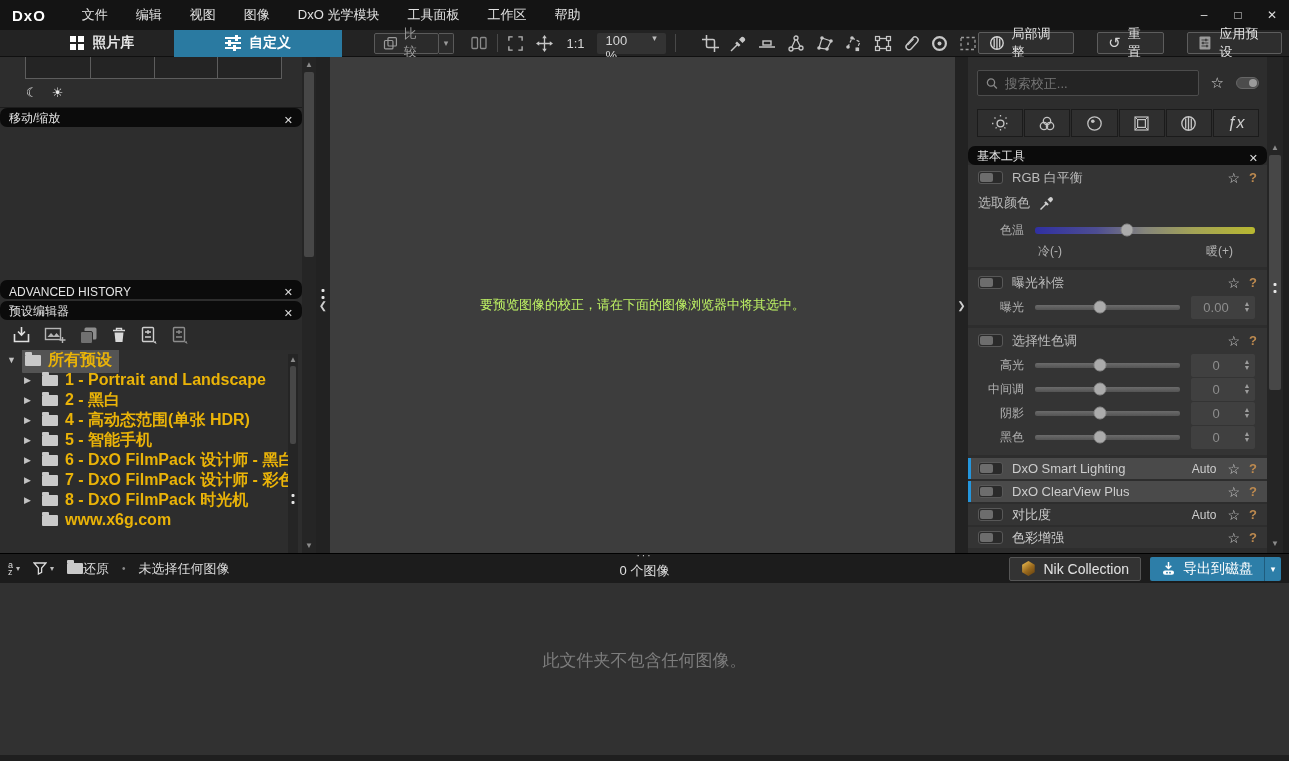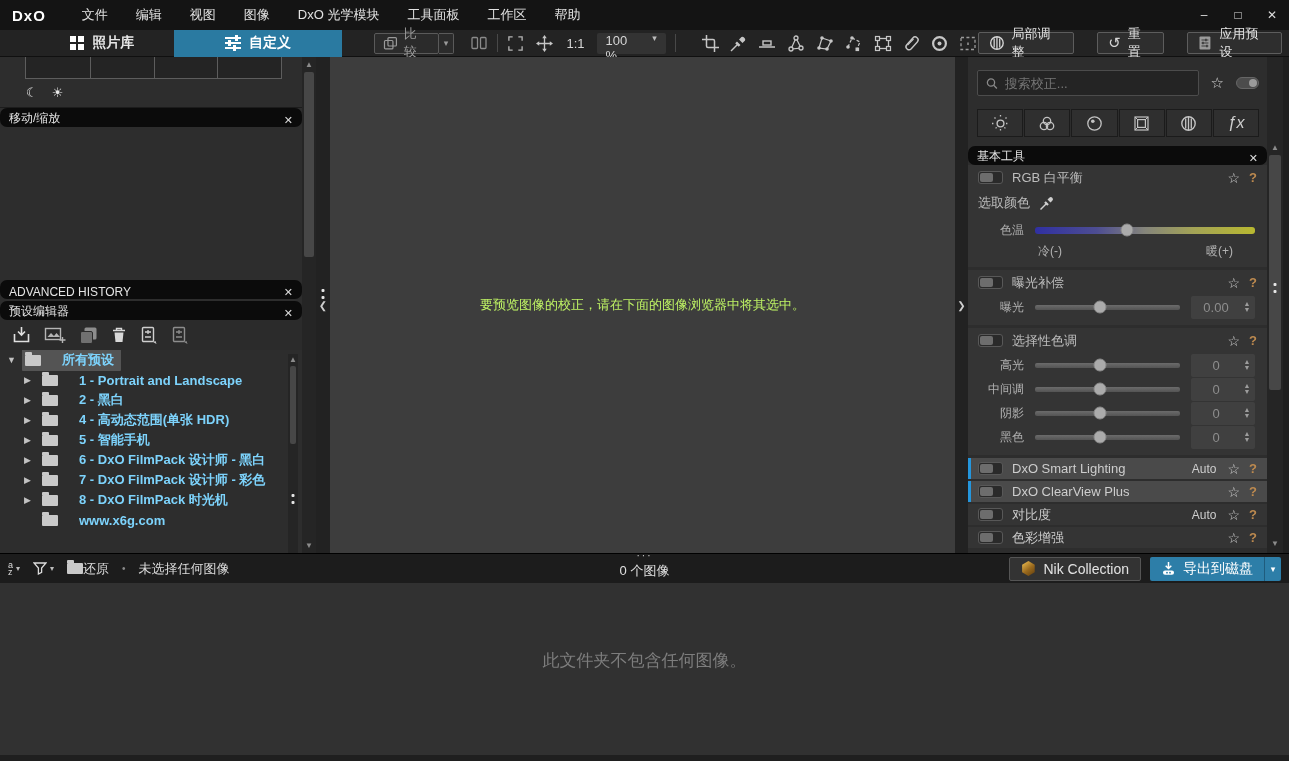--- a/index.html
+++ b/index.html
@@ -53,21 +53,21 @@
   .preset-toolbar { height:30px; background:#2b2b2b; display:flex; align-items:center; gap:13px; padding:0 12px; flex:none; }
   .tree { flex:1; overflow:hidden; position:relative; }
   .tree-row { height:20px; display:flex; align-items:center; padding-left:24px; white-space:nowrap; }
   .tree-row.root { padding-left:7px; }
   .tw { width:15px; color:#c2c2c2; font-size:9px; flex:none; }
   .tw::before { content:"▶"; }
   .tree-row.expanded .tw::before { content:"▼"; }
   .tree-row.leaf .tw::before { content:""; }
   .tsel { display:flex; align-items:center; padding:2px 7px 2px 3px; border-radius:1px; }
   .tree-row.selected .tsel { background:#545454; }
-  .tlabel { font-weight:bold; color:#7dd3fc; font-size:13px; margin-left:21px; }
+  .tlabel { font-weight:bold; color:#eab308; font-size:16px; margin-left:7px; }
   .folder { display:inline-block; width:16px; height:11px; background:#c9c9c9; border-radius:1px; position:relative; flex:none; }
   .folder::before { content:""; position:absolute; top:-3px; left:0; width:7px; height:3px; background:#c9c9c9; border-radius:1px 1px 0 0; }
   .tree-sb { position:absolute; right:4px; top:4px; bottom:0; width:10px; background:#252525; }
 
   .viewer { flex:1; background:#3d3d3d; display:flex; align-items:center; justify-content:center; }
   .viewer-msg { color:#bef264; font-size:13px; }
 
   
   .right-panel { width:321px; background:#2d2d2d; display:flex; }
   .right-content { width:299px; display:flex; flex-direction:column; padding-top:13px; }

